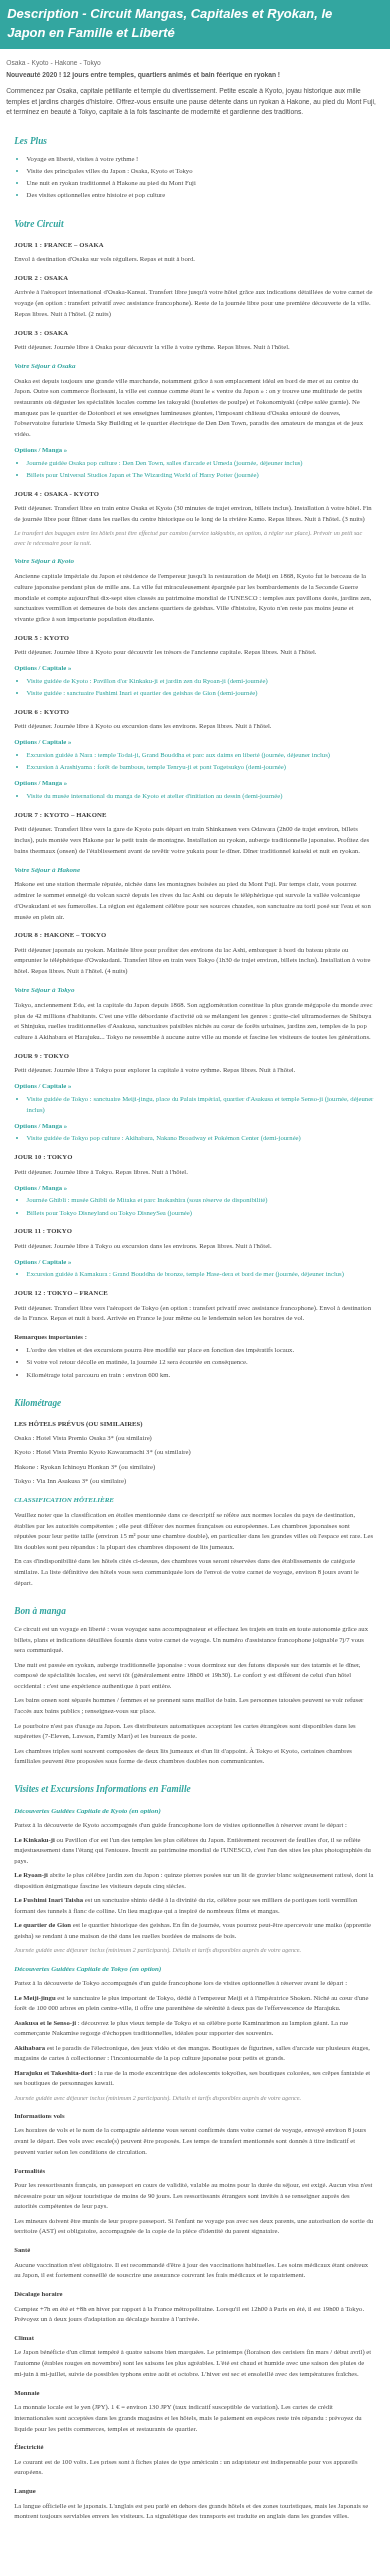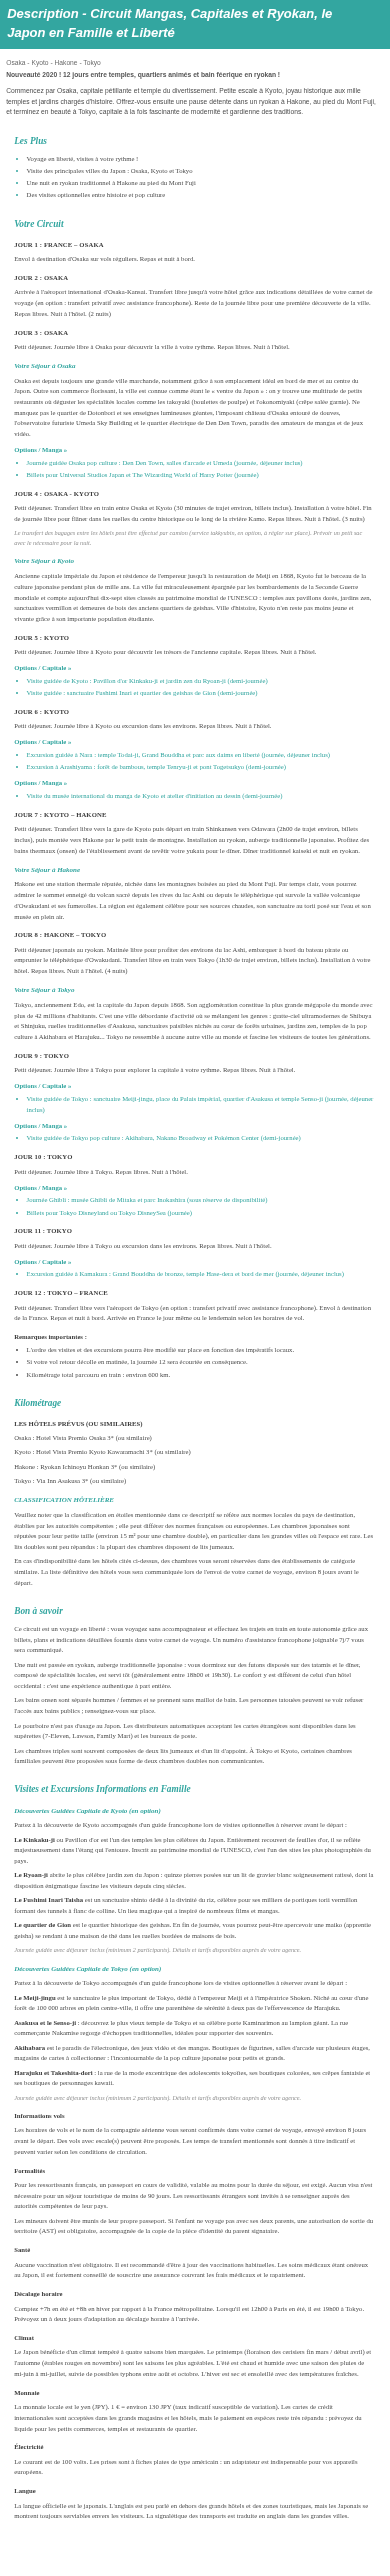--- a/index.html
+++ b/index.html
@@ -127,21 +127,21 @@
           <p class="bold-heading">LES HÔTELS PRÉVUS (OU SIMILAIRES)</p>
           <p class="para">Osaka : Hotel Vista Premio Osaka 3* (ou similaire)</p>
           <p class="para">Kyoto : Hotel Vista Premio Kyoto Kawaramachi 3* (ou similaire)</p>
           <p class="para">Hakone : Ryokan Ichinoyu Honkan 3* (ou similaire)</p>
           <p class="para">Tokyo : Via Inn Asakusa 3* (ou similaire)</p>
           <h3 class="sub-heading">CLASSIFICATION HÔTELIÈRE</h3>
           <p class="para">Veuillez noter que la classification en étoiles mentionnée dans ce descriptif se réfère aux normes locales du pays de destination, établies par les autorités compétentes ; elle peut différer des normes françaises ou européennes. Les chambres japonaises sont réputées pour leur petite taille (environ 15 m² pour une chambre double), en particulier dans les grandes villes où l'espace est rare. Les lits doubles sont peu répandus : la plupart des chambres disposent de lits jumeaux.</p>
           <p class="para">En cas d'indisponibilité dans les hôtels cités ci-dessus, des chambres vous seront réservées dans des établissements de catégorie similaire. La liste définitive des hôtels vous sera communiquée lors de l'envoi de votre carnet de voyage, environ 8 jours avant le départ.</p>
         </section>
         <section class="doc-section">
-          <h2 class="section-heading">Bon à savoir</h2>
+          <h2 class="section-heading">Bon à manga</h2>
           <p class="para">Ce circuit est un voyage en liberté : vous voyagez sans accompagnateur et effectuez les trajets en train en toute autonomie grâce aux billets, plans et indications détaillées fournis dans votre carnet de voyage. Un numéro d'assistance francophone joignable 7j/7 vous sera communiqué.</p>
           <p class="para">Une nuit est passée en ryokan, auberge traditionnelle japonaise : vous dormirez sur des futons disposés sur des tatamis et le dîner, composé de spécialités locales, est servi tôt (généralement entre 18h00 et 19h30). Le confort y est différent de celui d'un hôtel occidental : c'est une expérience authentique à part entière.</p>
           <p class="para">Les bains onsen sont séparés hommes / femmes et se prennent sans maillot de bain. Les personnes tatouées peuvent se voir refuser l'accès aux bains publics ; renseignez-vous sur place.</p>
           <p class="para">Le pourboire n'est pas d'usage au Japon. Les distributeurs automatiques acceptant les cartes étrangères sont disponibles dans les supérettes (7-Eleven, Lawson, Family Mart) et les bureaux de poste.</p>
           <p class="para">Les chambres triples sont souvent composées de deux lits jumeaux et d'un lit d'appoint. À Tokyo et Kyoto, certaines chambres familiales peuvent être proposées sous forme de deux chambres doubles non communicantes.</p>
         </section>
         <section class="doc-section">
           <h2 class="section-heading">Visites et Excursions Informations en Famille</h2>
           <h3 class="sub-heading">Découvertes Guidées Capitale de Kyoto (en option)</h3>
           <p class="para">Partez à la découverte de Kyoto accompagnés d'un guide francophone lors de visites optionnelles à réserver avant le départ :</p>

